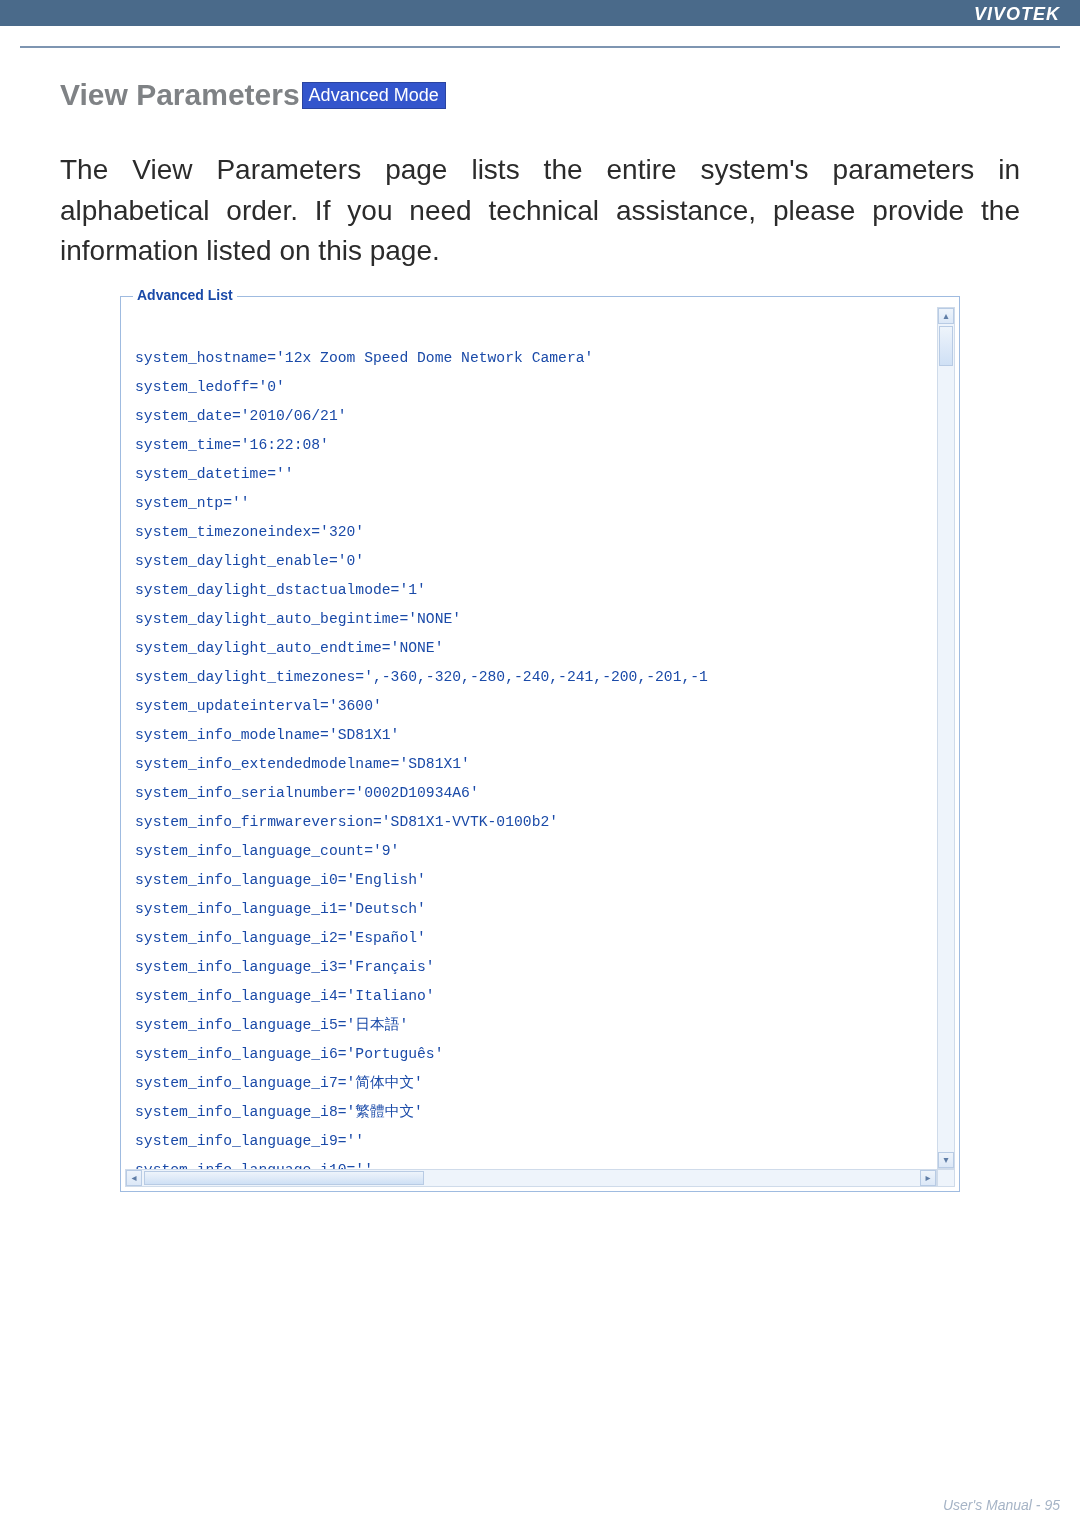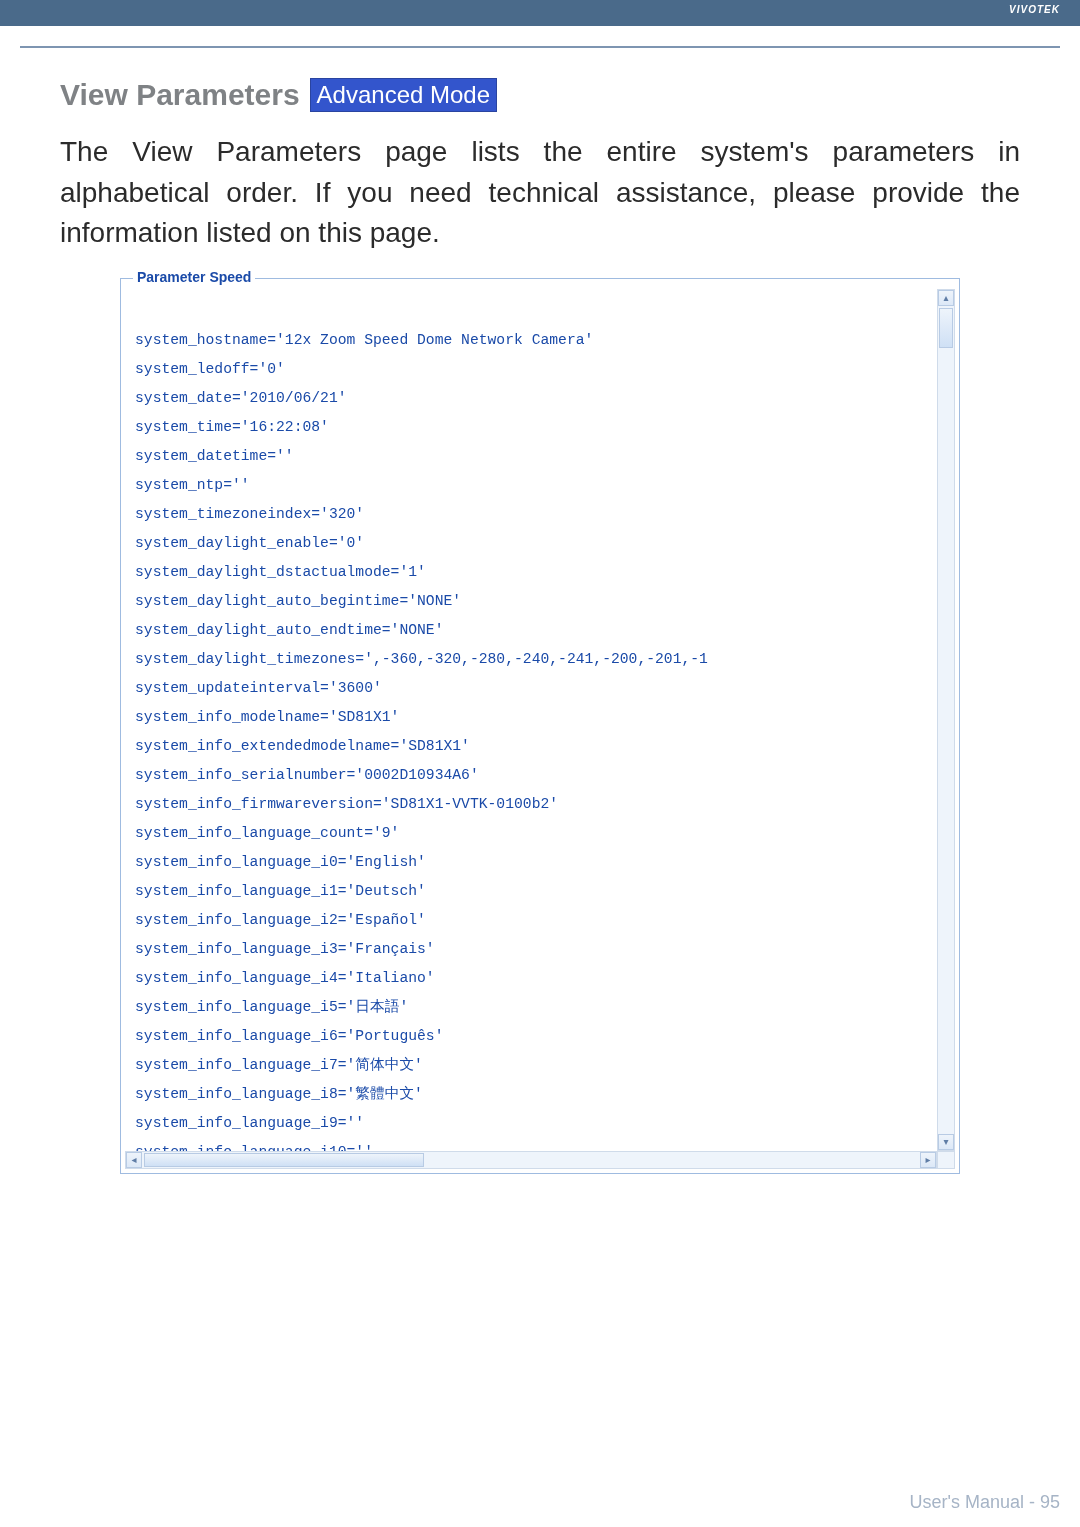--- a/index.html
+++ b/index.html
@@ -17,47 +17,47 @@
       width: 100%;
       position: relative;
     }
     .header-brand {
       position: absolute;
       right: 20px;
       top: 4px;
       color: #fff;
       font-style: italic;
       font-weight: bold;
-      font-size: 10px;
+      font-size: 18px;
       letter-spacing: 1px;
     }
     .header-divider {
       height: 2px;
       background: #7e95b1;
       width: calc(100% - 40px);
       margin: 20px 20px 0 20px;
     }
     .content {
       padding: 30px 60px 0 60px;
     }
     .title-row {
       display: flex;
       align-items: center;
-      gap: 10px;
-      margin-bottom: 20px;
+      gap: 2px;
+      margin-bottom: 38px;
     }
     .page-title {
       color: #7f8285;
       font-size: 30px;
       font-weight: bold;
     }
     .badge {
       background: #3355cc;
       color: #fff;
-      font-size: 24px;
+      font-size: 18px;
       padding: 2px 6px;
       border: 1px solid #2a44a0;
       white-space: nowrap;
     }
     .description {
       color: #2b2b2b;
       font-size: 28px;
       line-height: 1.45;
       text-align: justify;
       margin-bottom: 24px;
@@ -170,41 +170,42 @@
       height: 18px;
       background: #eef4fb;
       border: 1px solid #cfdbea;
       box-sizing: border-box;
     }
     .footer {
       position: absolute;
       right: 20px;
       bottom: 14px;
       color: #a6b4c6;
-      font-size: 18px;
+      font-style: italic;
+      font-size: 14px;
     }
   </style>
 </head>
 <body>
 
 <div class="header-bar">
   <div class="header-brand">VIVOTEK</div>
 </div>
 <div class="header-divider"></div>
 
 <div class="content">
   <div class="title-row">
     <span class="page-title">View Parameters</span>
     <span class="badge">Advanced Mode</span>
   </div>
   <div class="description">The View Parameters page lists the entire system's parameters in alphabetical order. If you need technical assistance, please provide the information listed on this page.</div>
 
   <div class="param-wrap">
     <div class="fieldset">
-      <div class="legend">Parameter Speed</div>
+      <div class="legend">Advanced List</div>
       <div class="scroll-area">
         <div class="param-text" id="param-lines">
 system_hostname='12x Zoom Speed Dome Network Camera'
 system_ledoff='0'
 system_date='2010/06/21'
 system_time='16:22:08'
 system_datetime=''
 system_ntp=''
 system_timezoneindex='320'
 system_daylight_enable='0'

